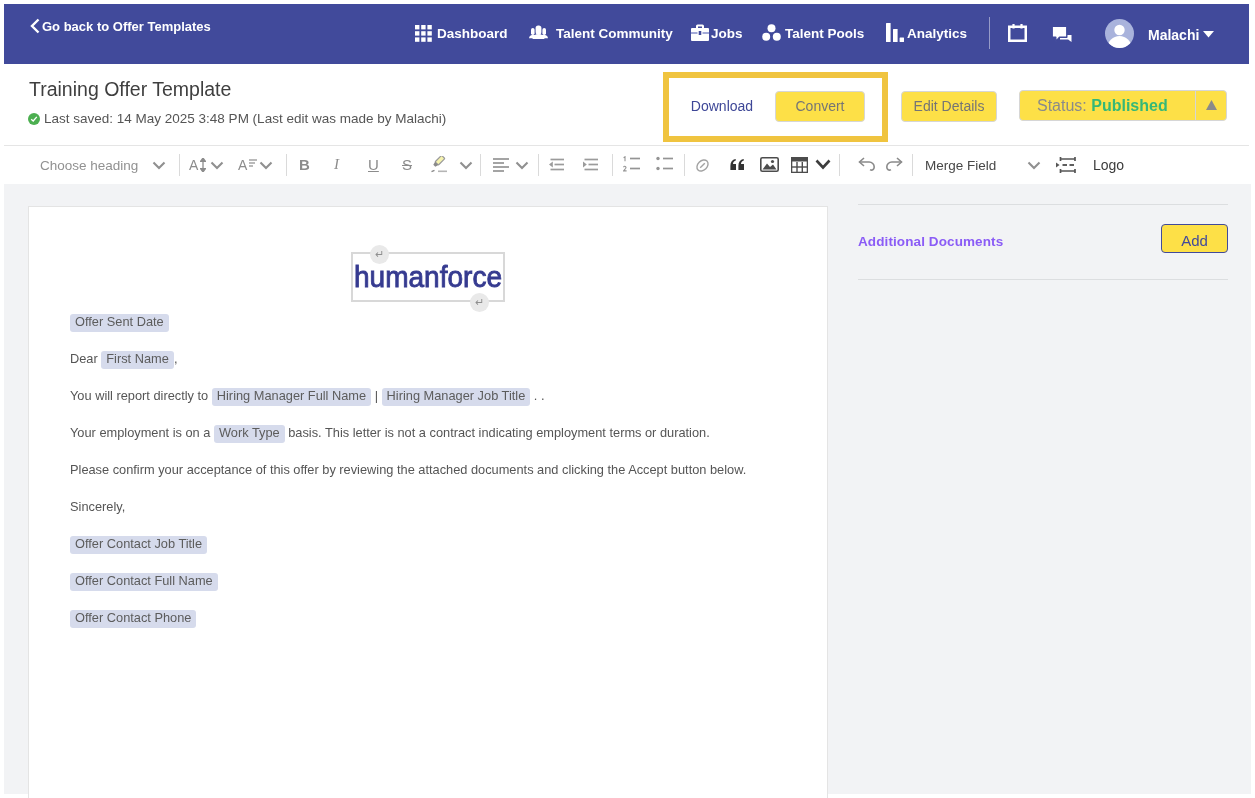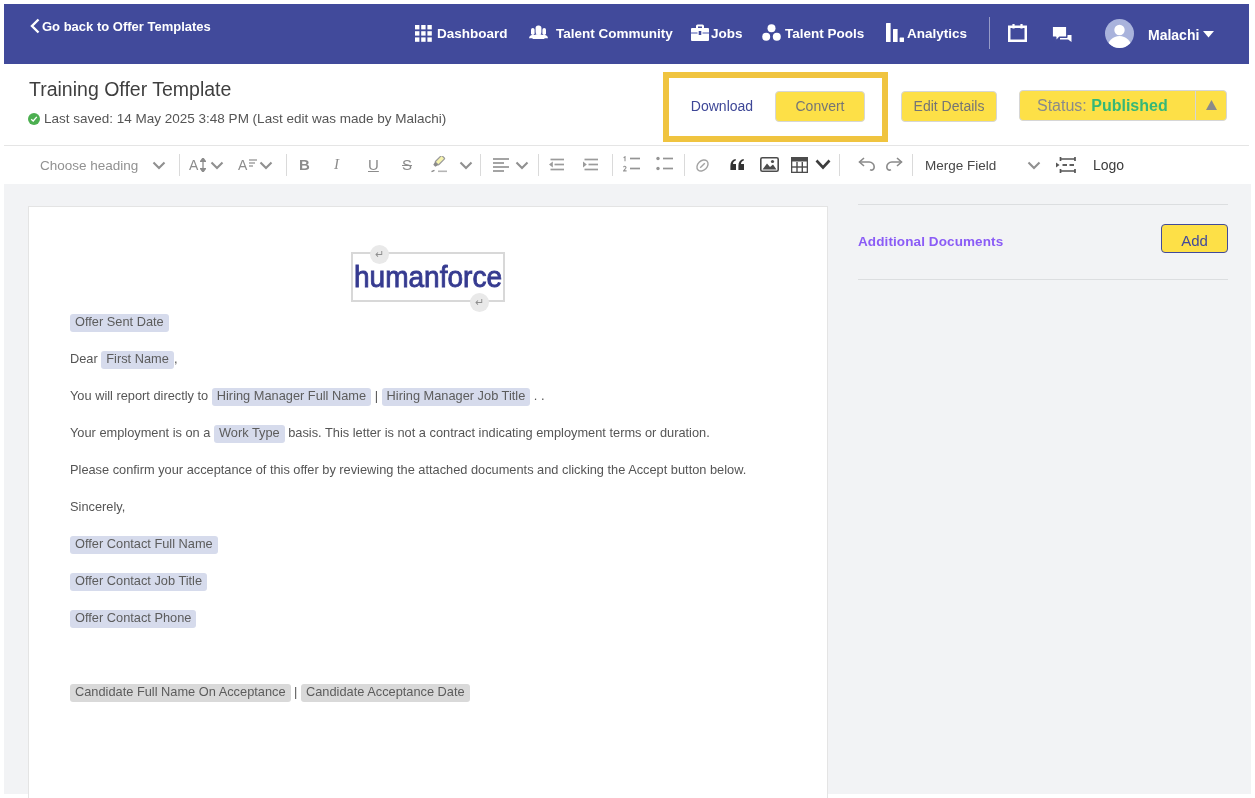--- a/index.html
+++ b/index.html
@@ -314,24 +314,23 @@
     <div class="handle" style="left:17px; top:-9px;">↵</div>
     <div class="handle" style="left:117px; top:39px;">↵</div>
   </div>
   <div id="doc-text">
     <p><span class="chip">Offer Sent Date</span></p>
     <p>Dear <span class="chip">First Name</span>,</p>
     <p>You will report directly to <span class="chip">Hiring Manager Full Name</span> | <span class="chip">Hiring Manager Job Title</span> . .</p>
     <p>Your employment is on a <span class="chip">Work Type</span> basis. This letter is not a contract indicating employment terms or duration.</p>
     <p>Please confirm your acceptance of this offer by reviewing the attached documents and clicking the Accept button below.</p>
     <p>Sincerely,</p>
+    <p><span class="chip">Offer Contact Job Title</span></p>
     <p><span class="chip">Offer Contact Full Name</span></p>
-    <p><span class="chip">Offer Contact Job Title</span></p>
     <p><span class="chip">Offer Contact Phone</span></p>
     <p>&nbsp;</p>
-    <p><span class="chipg">Candidate Full Name On Acceptance</span> | <span class="chipg">Candidate Acceptance Date</span></p>
   </div>
 </div>
 
 <div class="sidediv" style="top:204px;"></div>
 <div class="sidediv" style="top:279px;"></div>
 <div style="position:absolute; left:858px; top:234px; font-size:13.5px; font-weight:bold; color:#8b5cf6; letter-spacing:0.1px;">Additional Documents</div>
 <div class="btn" style="left:1161px; top:224px; width:67px; height:29px; border:1px solid #414a9b; color:#414a9b; line-height:32px; font-size:15px;">Add</div>
 
 </body></html>

